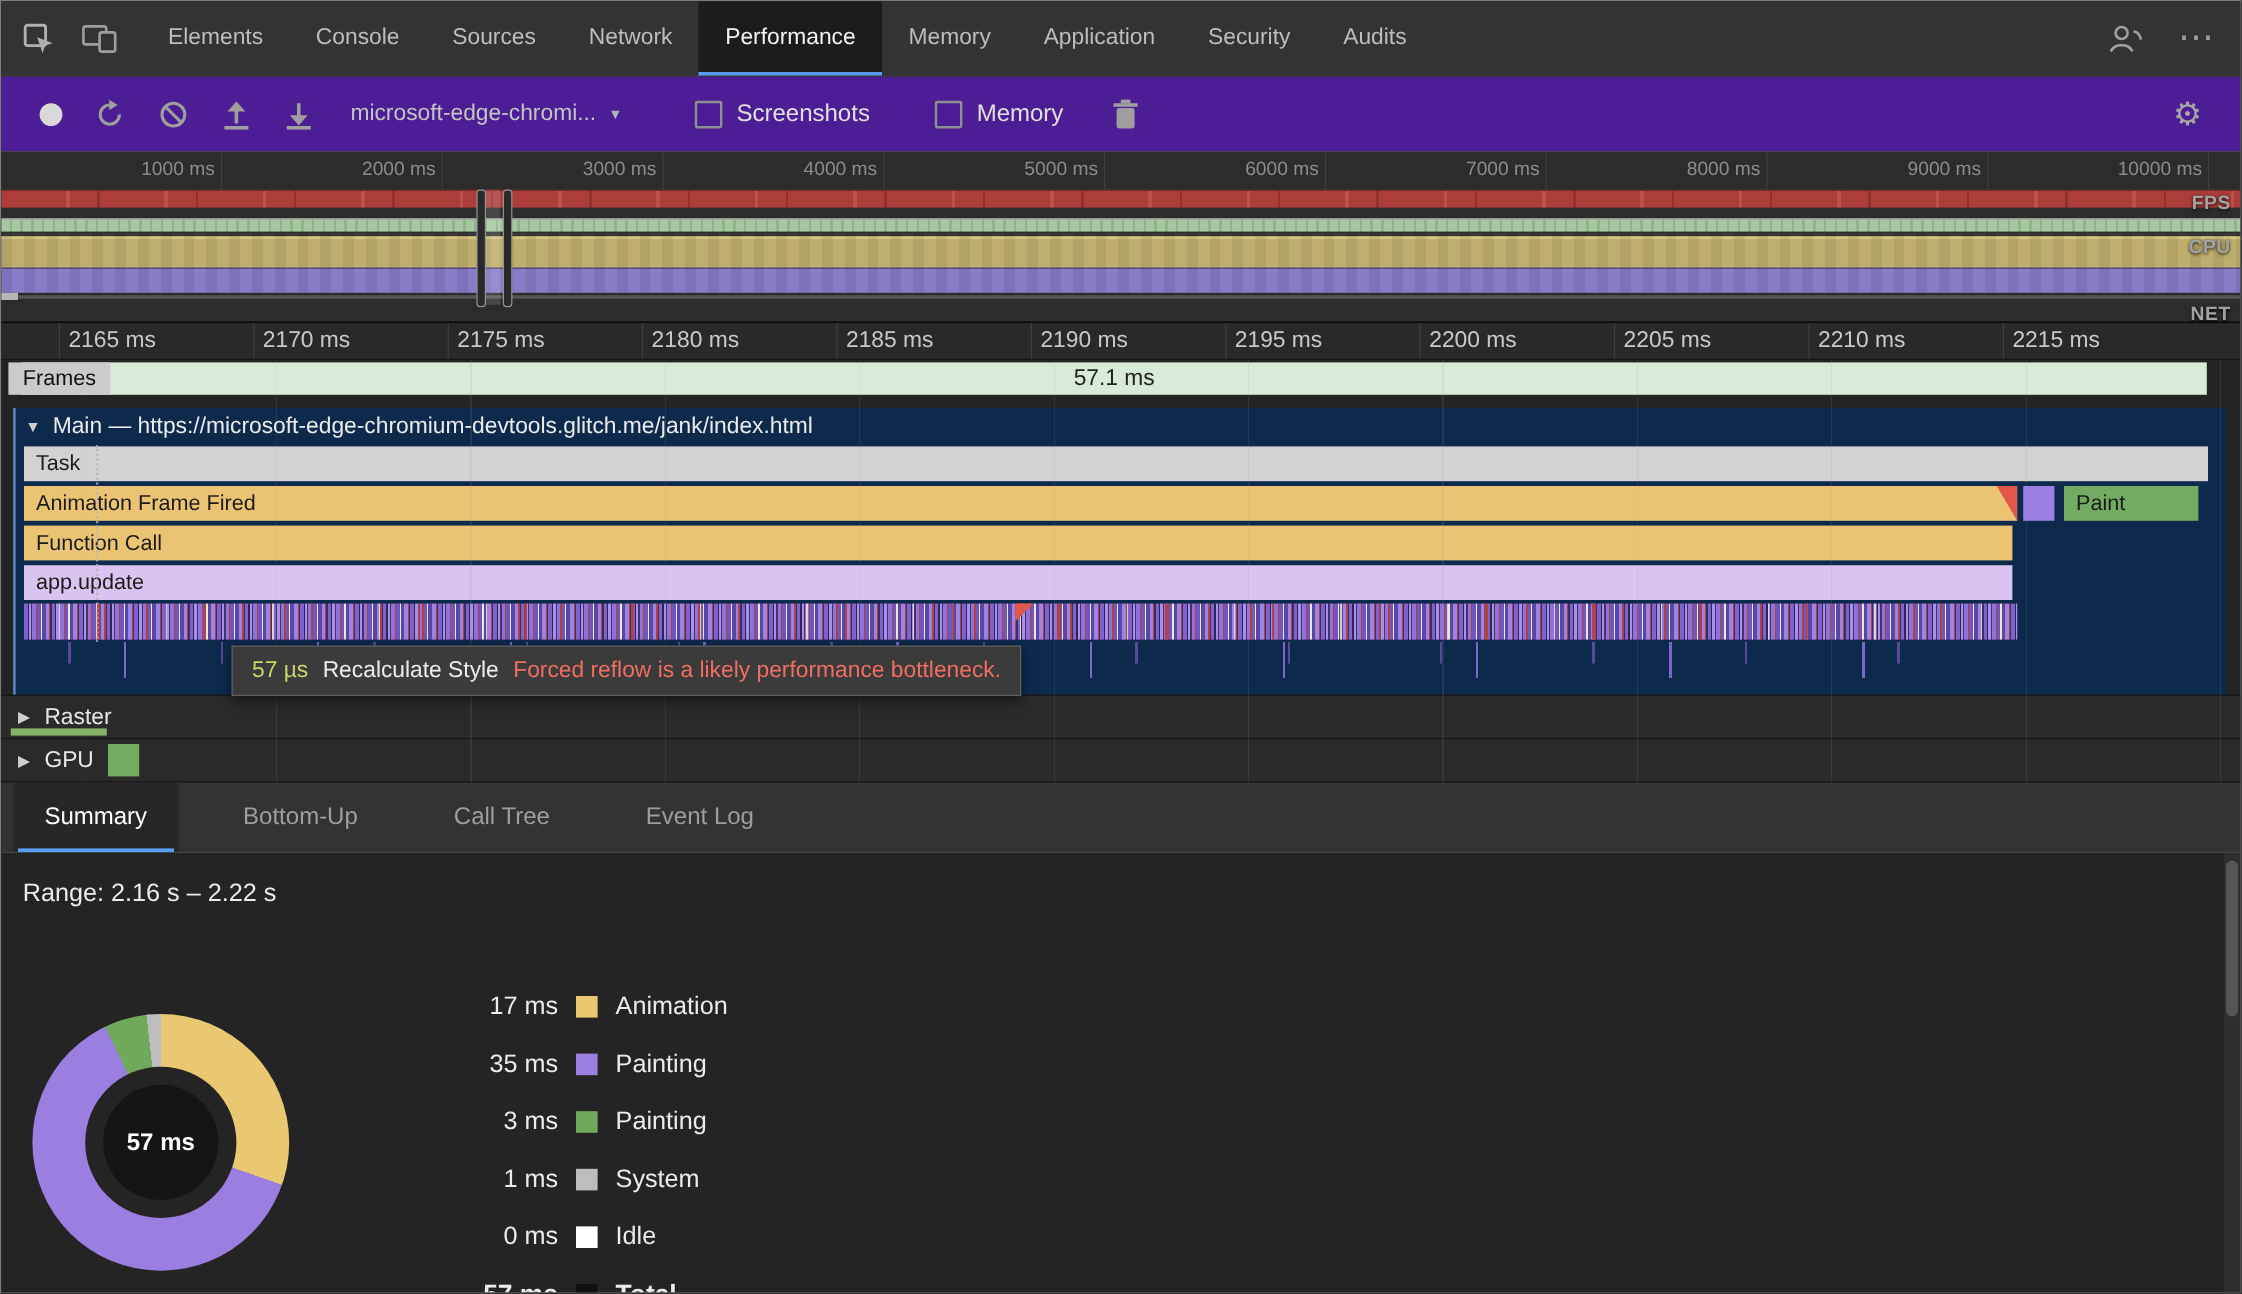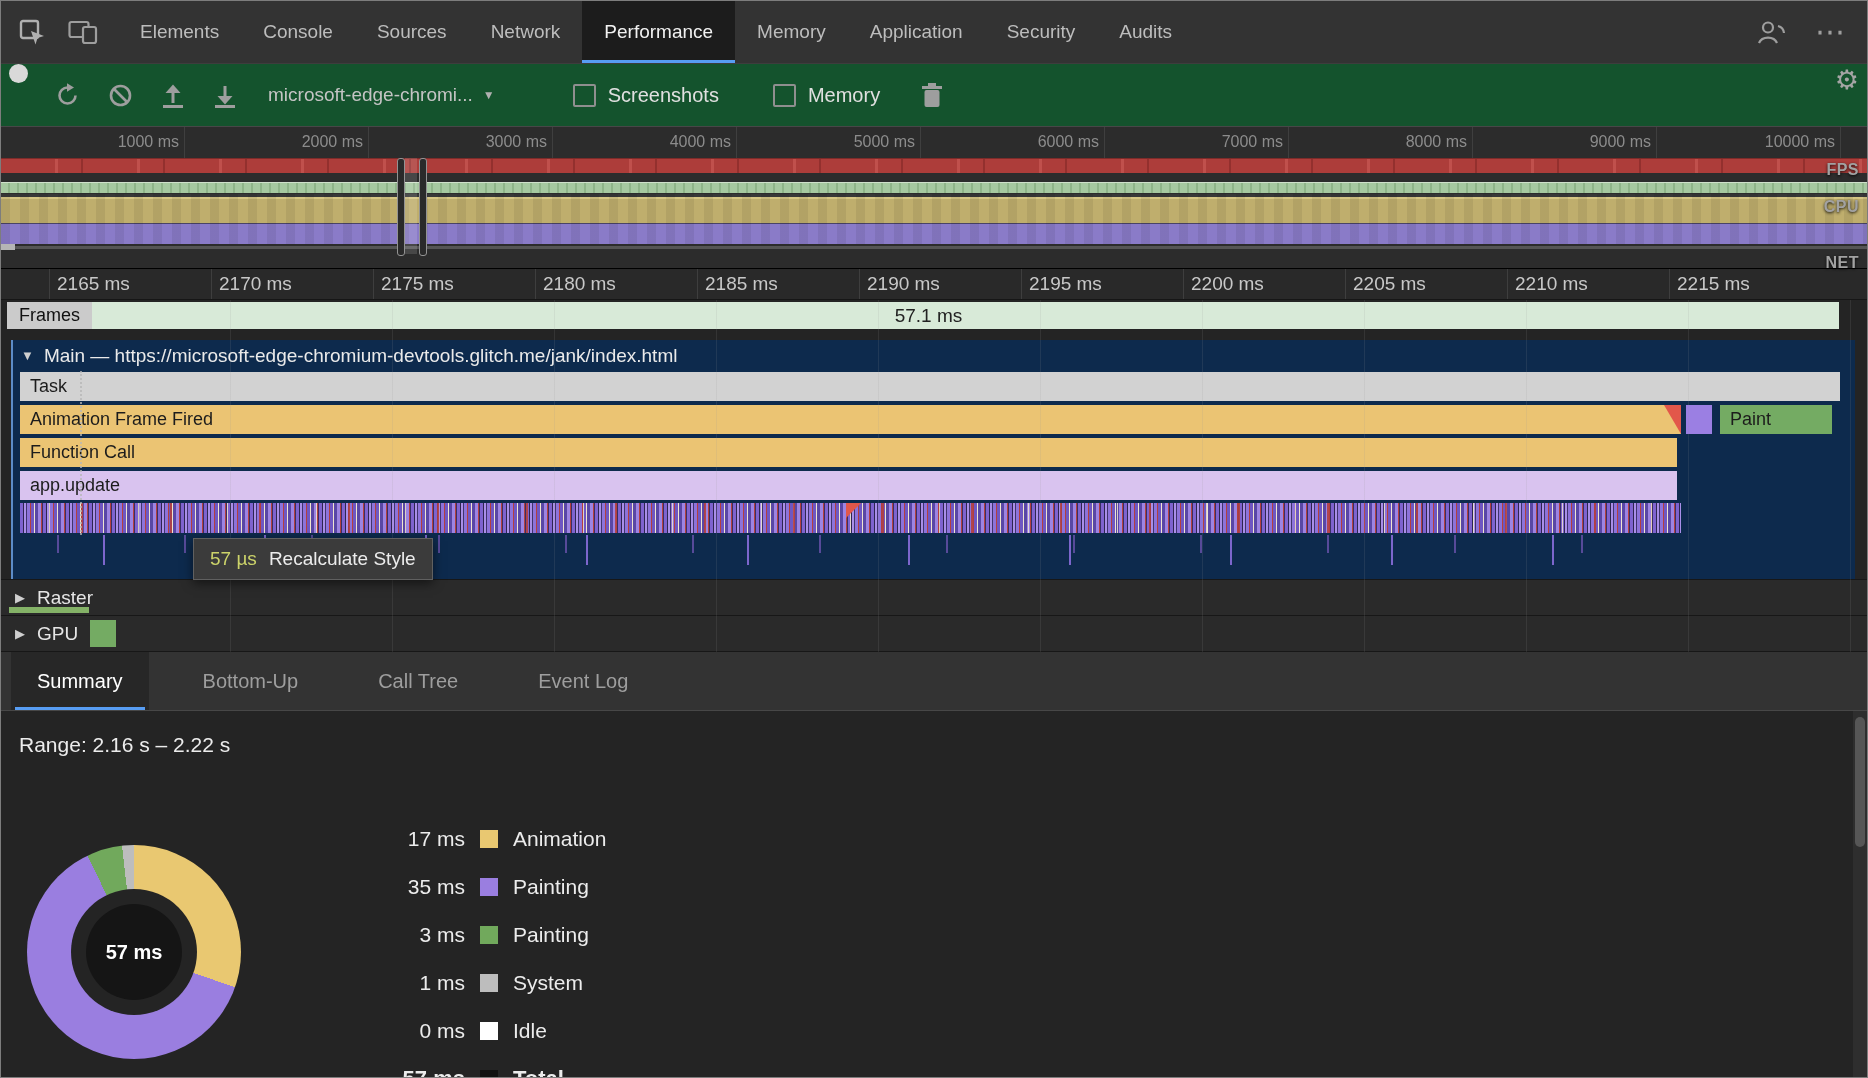--- a/index.html
+++ b/index.html
@@ -9,22 +9,22 @@
   
   .tabbar{height:62px;background:#333;border-bottom:1px solid #3d3d3d;display:flex;align-items:stretch;flex:none;}
   .tb-icons{display:flex;align-items:center;gap:22px;padding:0 20px 0 18px;}
   .icnbtn{display:flex;align-items:center;justify-content:center;cursor:pointer;}
   .tab{display:flex;align-items:center;padding:0 22px;color:#bdbdbd;font-size:19px;cursor:pointer;position:relative;}
   .tab.active{background:#1c1c1c;color:#f1f1f1;}
   .tab.active::after{content:"";position:absolute;left:0;right:0;bottom:0;height:3px;background:#579df3;}
   .tb-right{margin-left:auto;display:flex;align-items:center;gap:28px;padding-right:22px;}
   .dots{color:#9e9e9e;font-size:30px;line-height:1;}
   
-  .toolbar{height:62px;background:#14532d;border-bottom:1px solid #474747;display:flex;
-           padding:0 8px;gap:26px;flex:none;}
+  .toolbar{height:62px;background:#4c1d95;border-bottom:1px solid #474747;display:flex;align-items:center;
+           padding:0 32px;gap:26px;flex:none;}
   .rec{width:19px;height:19px;border-radius:50%;background:#d9d9d9;cursor:pointer;}
   .dd{display:flex;align-items:center;gap:10px;color:#c4c4c4;font-size:19px;margin-left:4px;cursor:pointer;}
   .caret{font-size:12px;color:#b0b0b0;}
   .chkwrap{display:flex;align-items:center;gap:12px;cursor:pointer;}
   .chk{width:19px;height:19px;border:2px solid #8f8f8f;border-radius:2px;background:transparent;}
   .chklab{color:#e0e0e0;font-size:20px;}
   .sp{flex:1;}
   .gear{color:#a5a5a5;font-size:27px;cursor:pointer;}
   
   .overview{height:141px;background:#2c2c2c;border-bottom:1px solid #000;flex:none;position:relative;}
@@ -196,21 +196,21 @@
       <svg width="26" height="27" viewBox="0 0 26 27">
           <path d="M13 4 V18" stroke="#9e9e9e" stroke-width="3"></path>
           <path d="M5.5 14 L13 22.5 L20.5 14 Z" fill="#9e9e9e"></path>
           <rect x="3" y="23" width="20" height="3" fill="#9e9e9e"></rect>
         </svg>
     </span>
     <span class="dd">
       <span>microsoft-edge-chromi...</span>
       <span class="caret">▼</span>
     </span>
-    <span class="chkwrap" style="margin-left:52px">
+    <span class="chkwrap" style="margin-left:34px">
       <span class="chk"></span>
       <span class="chklab">Screenshots</span>
     </span>
     <span class="chkwrap" style="margin-left:28px">
       <span class="chk"></span>
       <span class="chklab">Memory</span>
     </span>
     <span class="icnbtn" style="margin-left:14px">
       <svg width="24" height="27" viewBox="0 0 24 27">
           <rect x="4.5" y="8" width="15" height="17" rx="2" fill="#9e9e9e"></rect>
@@ -304,20 +304,21 @@
         <div class="dense-accents"></div>
         <div class="dense-flag" style="left:833px"></div>
       </div>
       <div class="sparse">
         <div class="sparse-band"></div>
       </div>
       <div class="dotline"></div>
       <div class="tooltip">
         <span class="tt-dur">57 µs</span>
         <span class="tt-title">Recalculate Style</span>
+        <span class="tt-warn">Forced reflow is a likely performance bottleneck.</span>
       </div>
     </div>
 
     <div class="side-row">
       <span class="tri">▶</span>
       <span>Raster</span>
       <span class="raster-act"></span>
     </div>
     <div class="side-row gpu-row">
       <span class="tri">▶</span>

